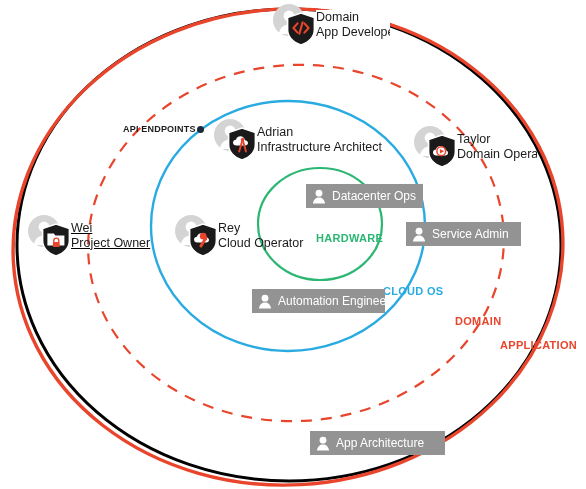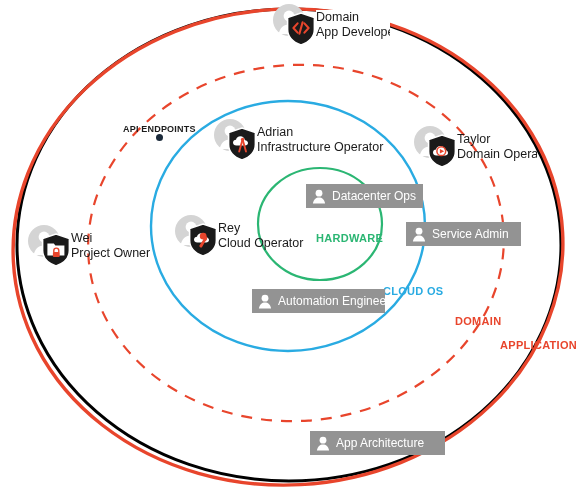--- a/index.html
+++ b/index.html
@@ -41,21 +41,20 @@
   .zone-application{ color: #E8452C; left: 500px; top: 339px; }
 
   
   .api-endpoint {
     position: absolute;
     left: 123px;
     top: 124px;
     display: flex;
     align-items: center;
     white-space: nowrap;
-    flex-direction: column;
   }
   .api-endpoint .api-text {
     font-size: 9px;
     font-weight: bold;
     color: #1b1b1b;
     letter-spacing: 0.2px;
   }
   .api-endpoint .api-dot {
     width: 7px;
     height: 7px;
@@ -197,21 +196,21 @@
       <svg class="shield" viewBox="0 0 30 34">
         <path d="M15 1 L28.4 5.6 V17.5 C28.4 25.4 22.2 30.5 15 33 C7.8 30.5 1.6 25.4 1.6 17.5 V5.6 Z" fill="#1A1A1A" stroke="#FFFFFF" stroke-width="1.6"></path>
         <path d="M9.4 18.6 C7.3 18.6 6 17.3 6 15.6 C6 14 7.3 12.8 9 12.8 C9.4 10.6 11.2 9.2 13.4 9.2 C15.8 9.2 17.7 10.9 18 13.2 C19.8 13.4 21 14.6 21 16.1 C21 17.5 19.8 18.6 18.1 18.6 Z" fill="#FFFFFF"></path>
         <path d="M15.6 12.6 L12.2 24.6" fill="none" stroke="#E8452C" stroke-width="1.9" stroke-linecap="round"></path>
         <path d="M15.6 12.6 L19 24.6" fill="none" stroke="#E8452C" stroke-width="1.9" stroke-linecap="round"></path>
         <circle cx="15.6" cy="12.4" r="1.7" fill="#E8452C"></circle>
       </svg>
     </div>
     <div class="ptext">
       <div class="pname">Adrian</div>
-      <div class="prole">Infrastructure Operator</div>
+      <div class="prole">Infrastructure Architect</div>
     </div>
   </div>
 
   <div class="persona clipped clip-taylor" style="left:414px; top:126px;">
     <div class="badge">
       <svg class="avatar" viewBox="0 0 32 32">
         <circle cx="16" cy="16" r="16" fill="#D4D4D4"></circle>
         <circle cx="16" cy="12" r="5.4" fill="#FFFFFF"></circle>
         <path d="M5.6 30 C7 23 11 20.4 16 20.4 C21 20.4 25 23 26.4 30 Z" fill="#FFFFFF"></path>
       </svg>
@@ -221,21 +220,21 @@
         <circle cx="14.3" cy="17.2" r="4.4" fill="none" stroke="#E8452C" stroke-width="1.5"></circle>
         <path d="M12.9 14.9 L17.2 17.2 L12.9 19.5 Z" fill="#E8452C"></path>
       </svg>
     </div>
     <div class="ptext">
       <div class="pname">Taylor</div>
       <div class="prole">Domain Operator</div>
     </div>
   </div>
 
-  <div class="persona" style="left:28px; top:225px;">
+  <div class="persona" style="left:28px; top:215px;text-decoration:underline;">
     <div class="badge">
       <svg class="avatar" viewBox="0 0 32 32">
         <circle cx="16" cy="16" r="16" fill="#D4D4D4"></circle>
         <circle cx="16" cy="12" r="5.4" fill="#FFFFFF"></circle>
         <path d="M5.6 30 C7 23 11 20.4 16 20.4 C21 20.4 25 23 26.4 30 Z" fill="#FFFFFF"></path>
       </svg>
       <svg class="shield" viewBox="0 0 30 34">
         <path d="M15 1 L28.4 5.6 V17.5 C28.4 25.4 22.2 30.5 15 33 C7.8 30.5 1.6 25.4 1.6 17.5 V5.6 Z" fill="#1A1A1A" stroke="#FFFFFF" stroke-width="1.6"></path>
         <path d="M6.4 10.6 H12.8 L14.4 12.6 H23.4 V22.4 H6.4 Z" fill="#FFFFFF"></path>
         <path d="M12.8 19.4 V17.6 C12.8 16.2 13.9 15.1 15.3 15.1 C16.7 15.1 17.8 16.2 17.8 17.6 V19.4" fill="none" stroke="#E8452C" stroke-width="1.4"></path>

